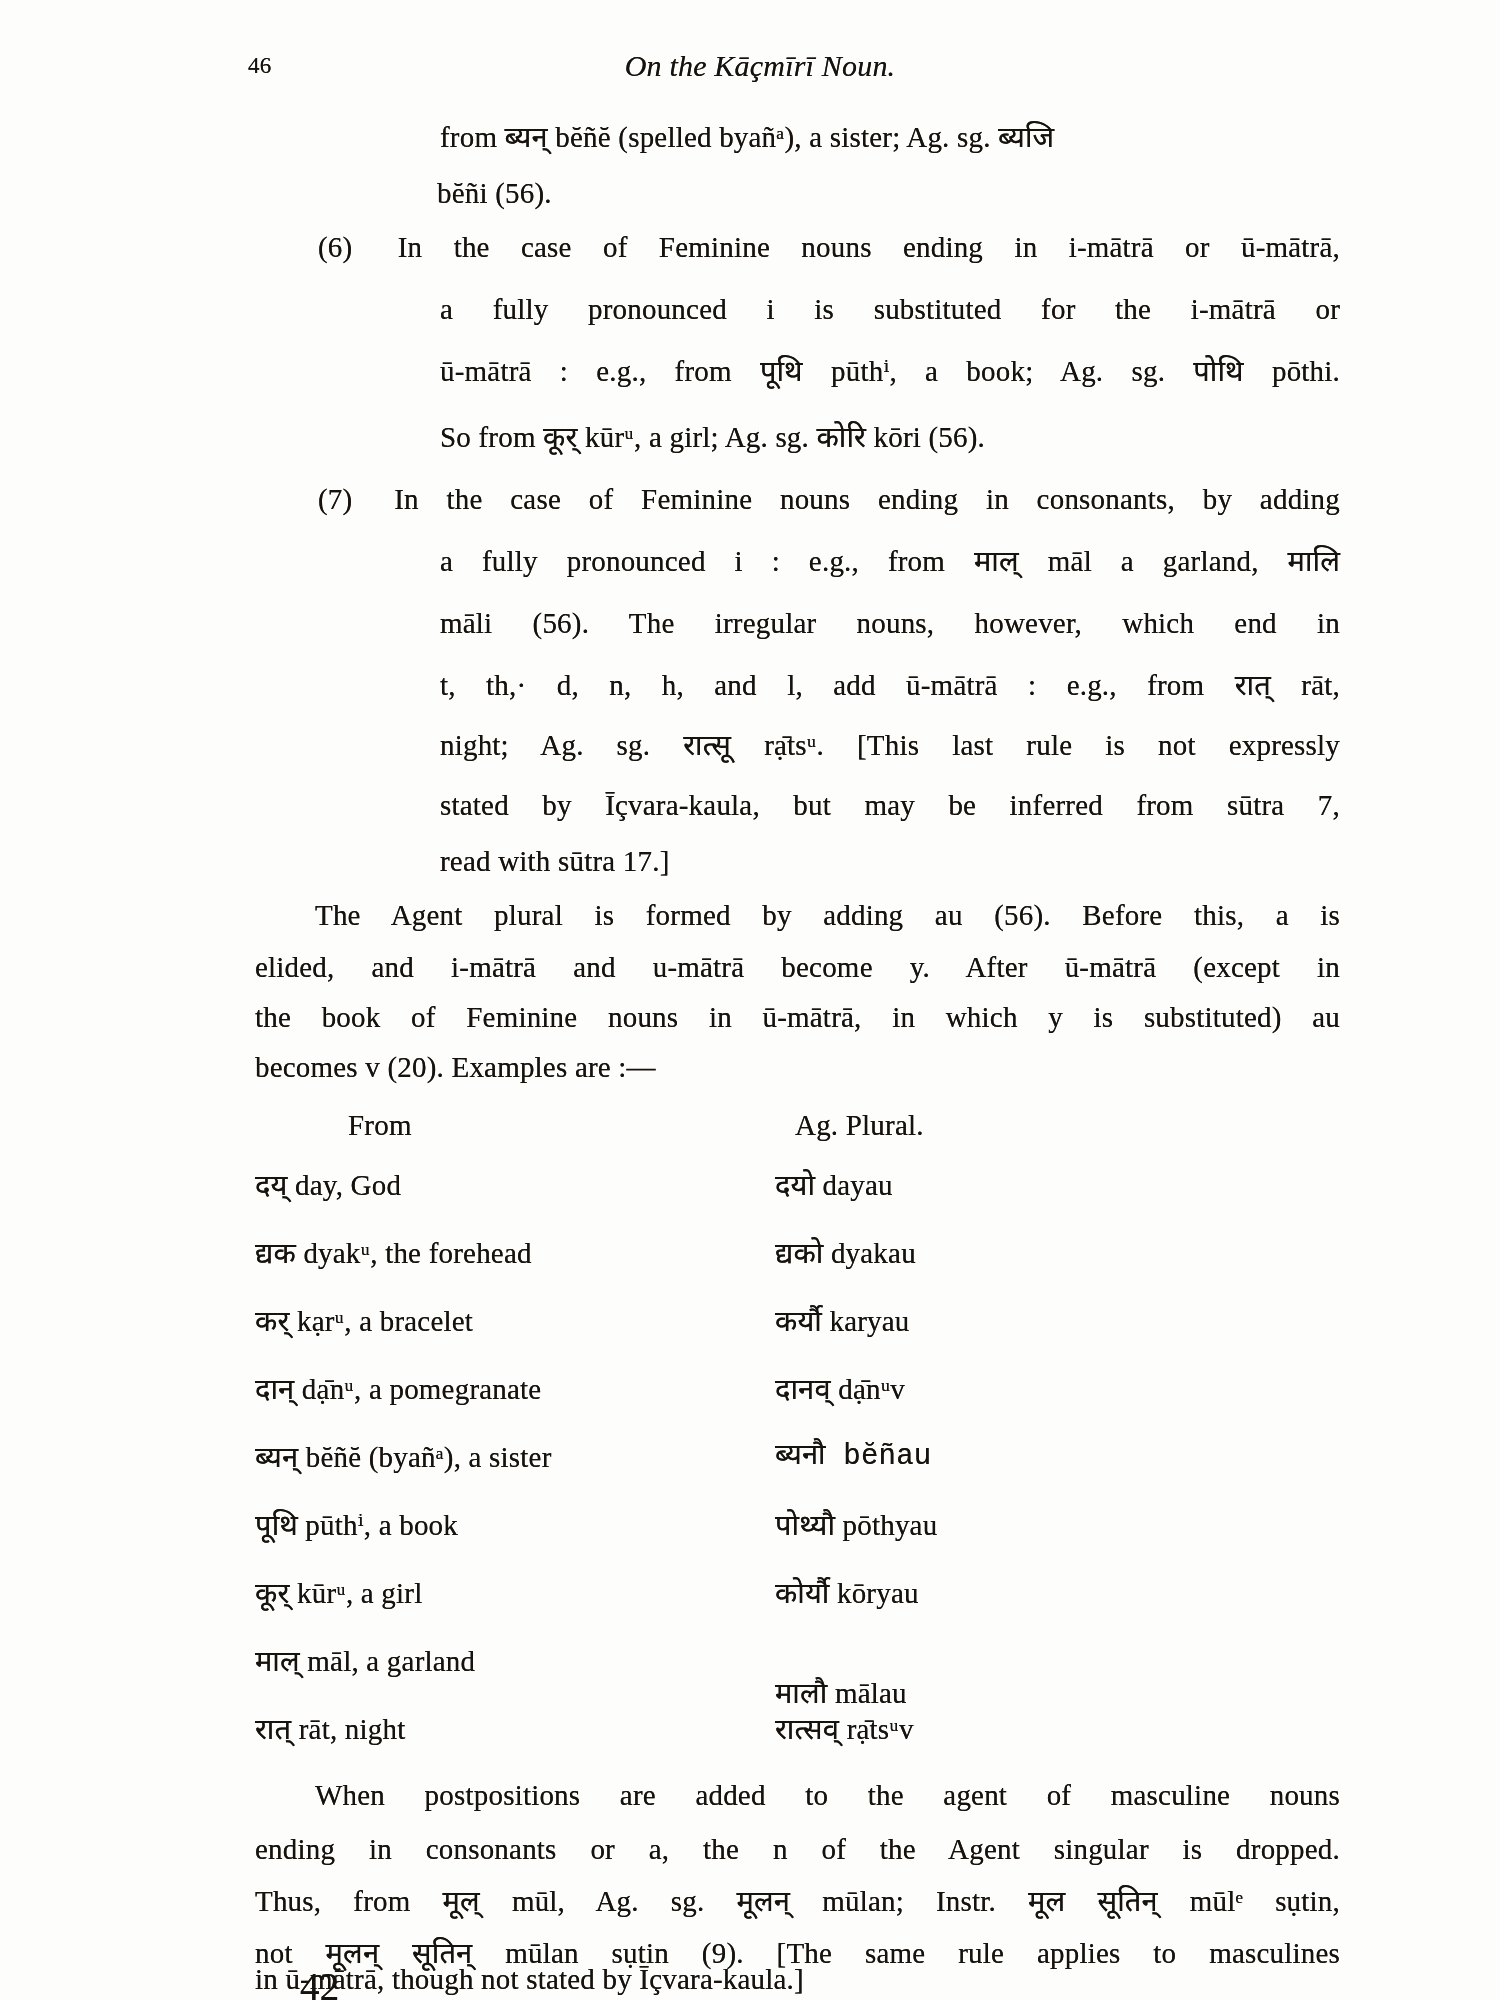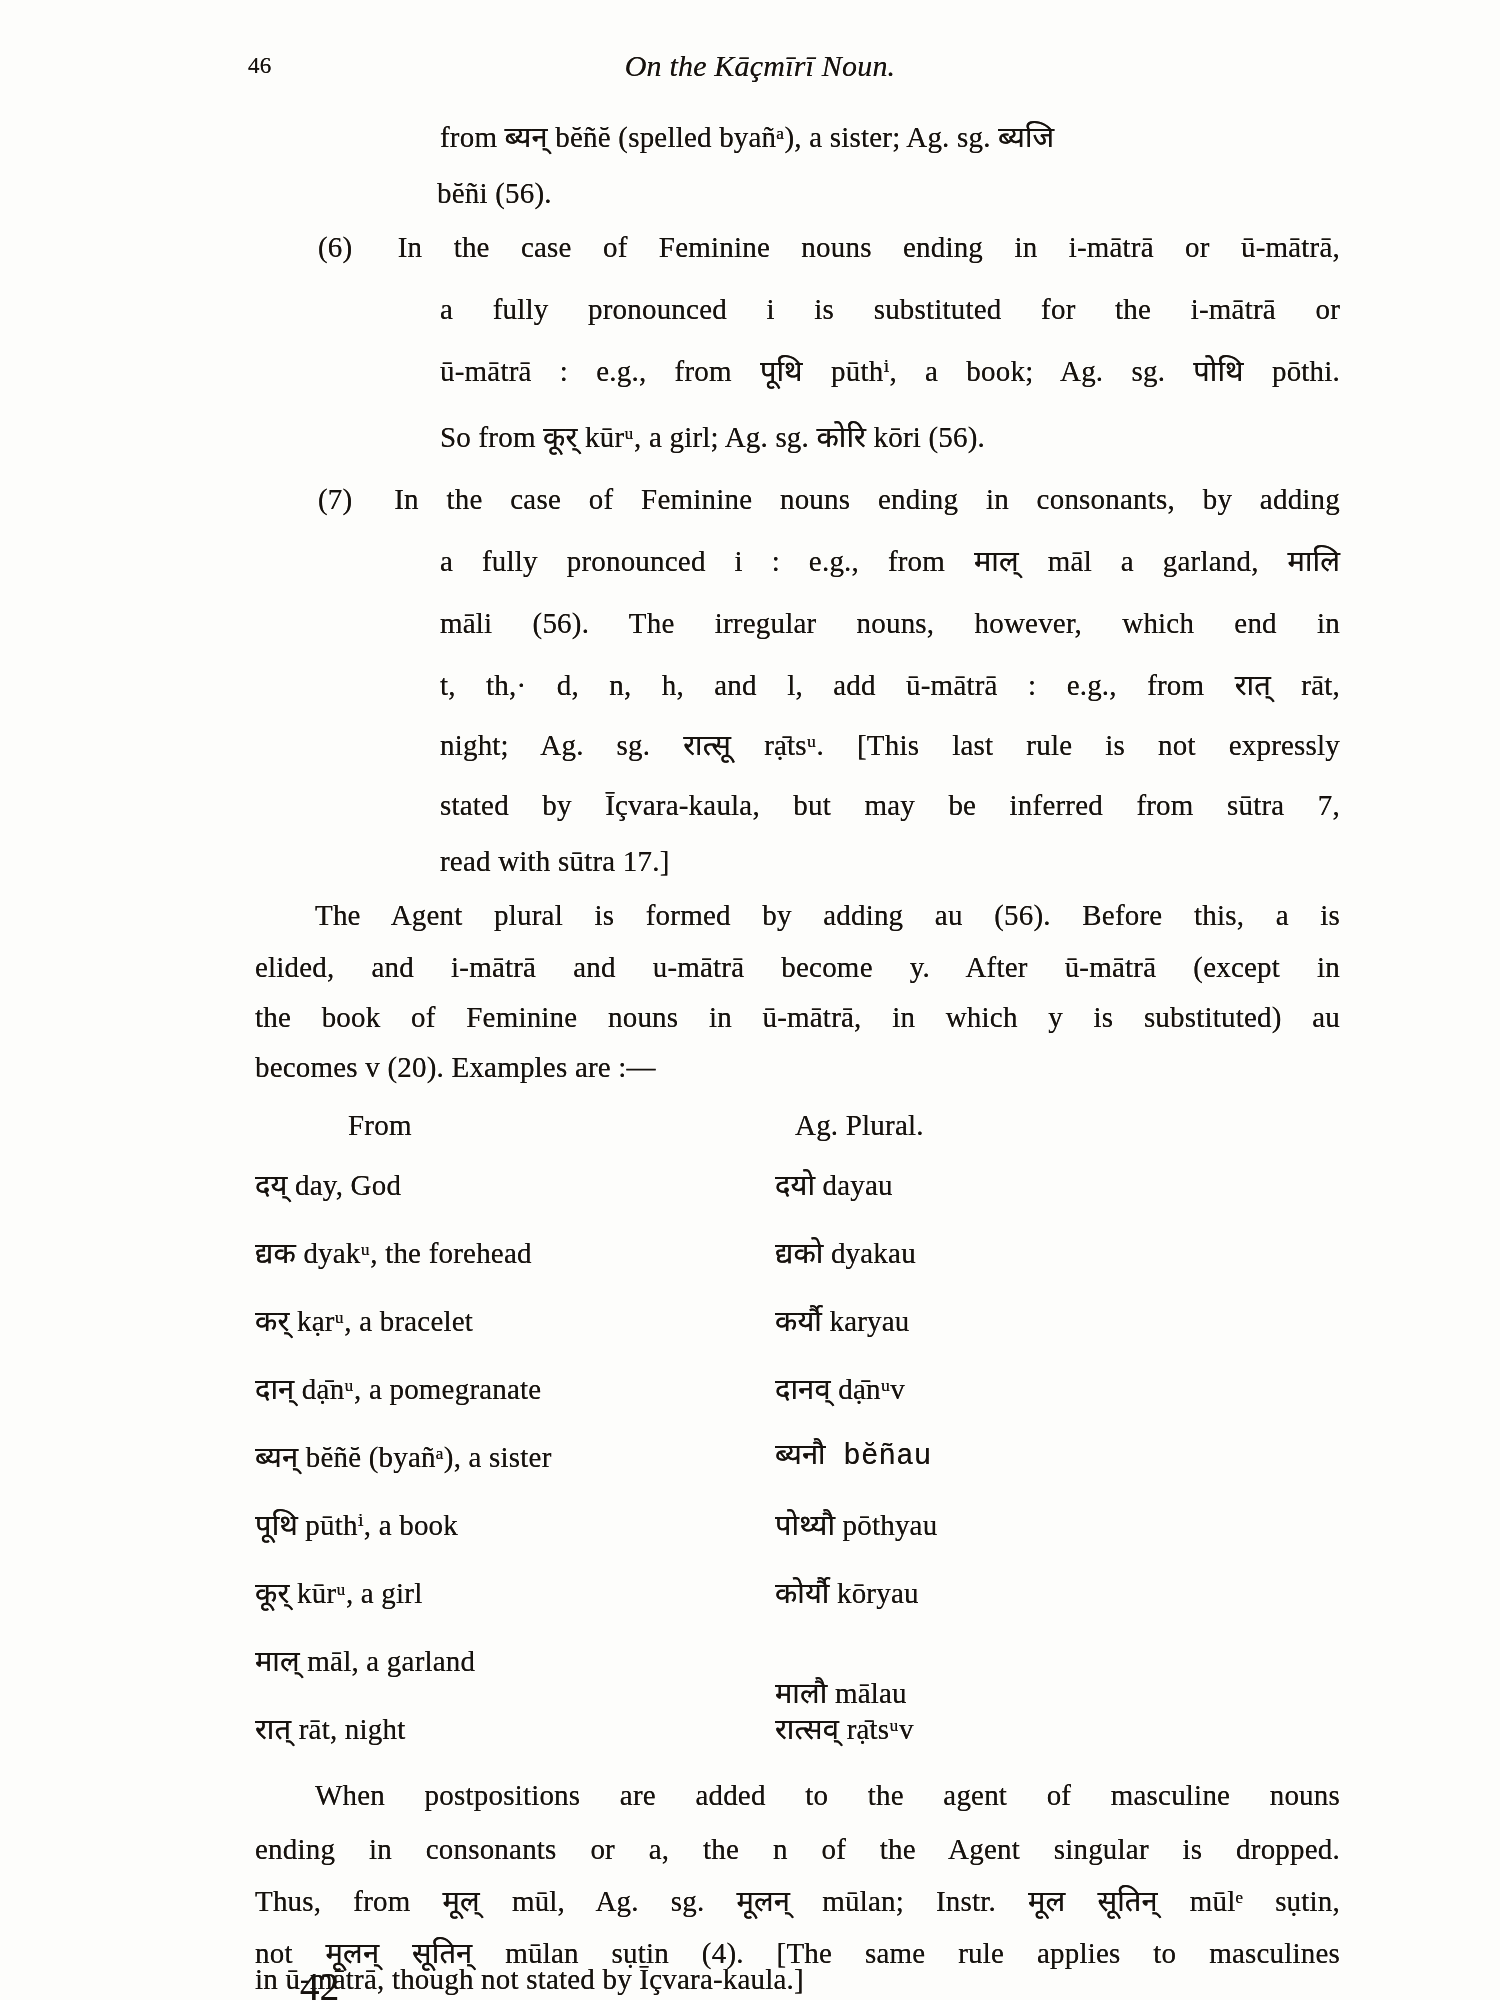--- a/index.html
+++ b/index.html
@@ -97,19 +97,19 @@
     <div class="ln" style="left:775px;top:1644px;margin-top:32px;">मालौ mālau</div>
   </div>
   <div>
     <div class="ln" style="left:255px;top:1712px;">रात् rāt, night</div>
     <div class="ln" style="left:775px;top:1712px;">रात्सव् rạ̄tsᵘv</div>
   </div>
 
   <div class="ln j" style="left:315px;top:1778px;width:1025px;">When postpositions are added to the agent of masculine nouns</div>
   <div class="ln j" style="left:255px;top:1832px;width:1085px;">ending in consonants or a, the n of the Agent singular is dropped.</div>
   <div class="ln j" style="left:255px;top:1884px;width:1085px;">Thus, from मूल् mūl, Ag. sg. मूलन् mūlan; Instr. मूल सूतिन् mūlᵉ sụtin,</div>
-  <div class="ln j" style="left:255px;top:1936px;width:1085px;">not मूलन् सूतिन् mūlan sụtin (4).  [The same rule applies to masculines</div>
+  <div class="ln j" style="left:255px;top:1936px;width:1085px;">not मूलन् सूतिन् mūlan sụtin (9).  [The same rule applies to masculines</div>
 
   <div class="ln" style="left:255px;top:1962px;">in ū-mātrā, though not stated by Īçvara-kaula.]</div>
 
   <div class="ln sig" style="left:300px;top:1964px;">42</div>
 
 </div>
 
 </body></html>

